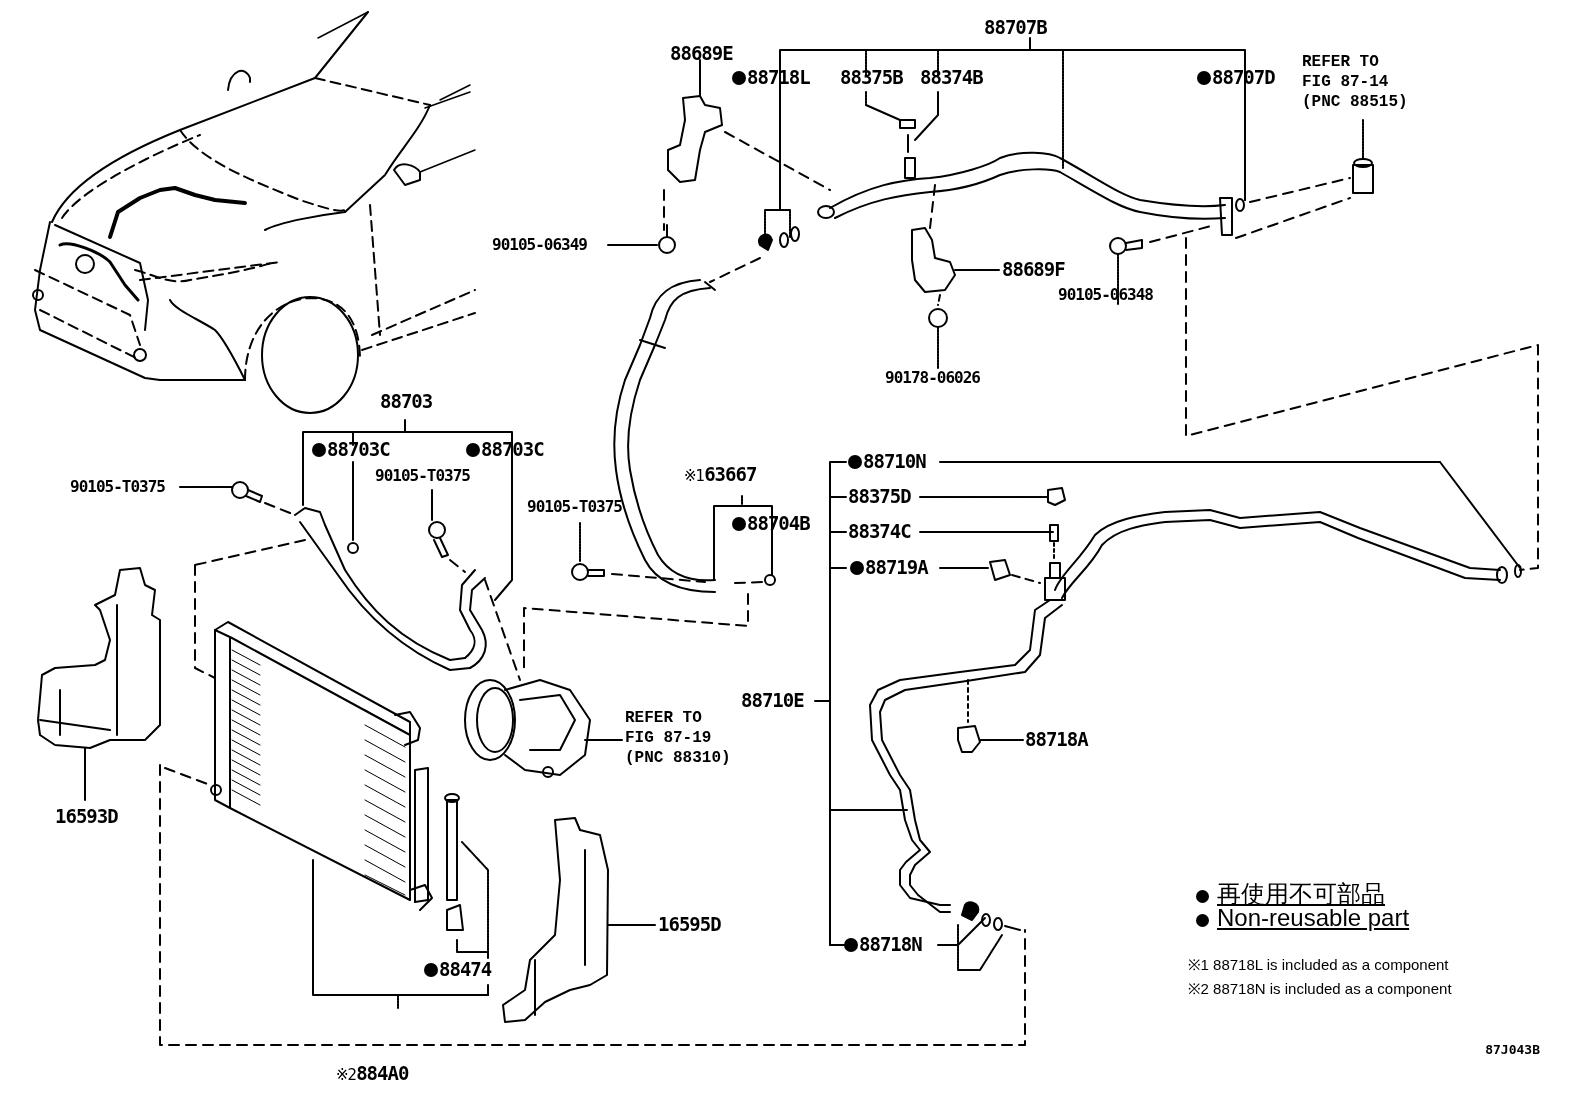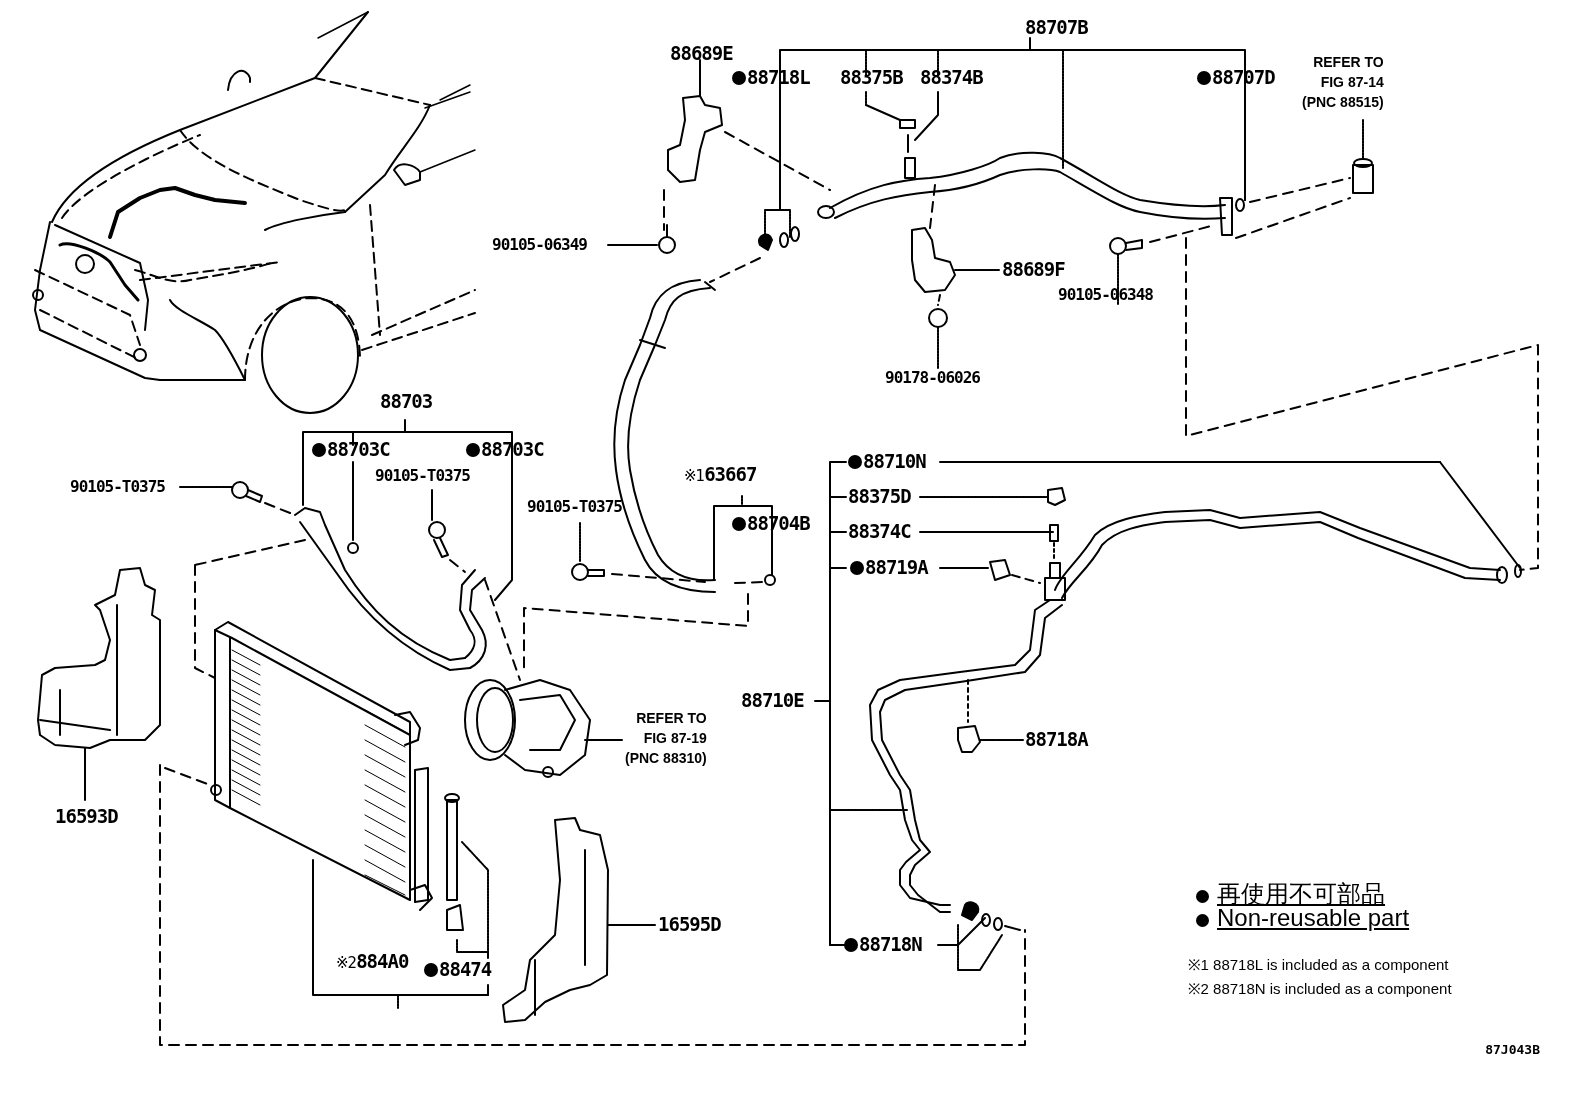--- a/index.html
+++ b/index.html
@@ -1,20 +1,20 @@
 <!DOCTYPE html>
 <html><head>
 <meta charset="utf-8">
 <style>
   html, body { margin:0; padding:0; background:#ffffff; }
   body { width:1592px; height:1099px; position:relative; overflow:hidden; font-family:"DejaVu Sans Mono", monospace; }
   #diagram { position:absolute; left:0; top:0; }
   .lbl { position:absolute; font-family:"DejaVu Sans Mono","Liberation Mono", monospace; font-weight:bold; font-size:19px; color:#000; white-space:nowrap; letter-spacing:-1px; line-height:1; }
   .lbl.sm { font-size:16px; }
-  .ref { position:absolute; font-family:Liberation Sans, sans-serif; font-weight:bold; font-size:14px; line-height:20px; white-space:pre; color:#000;text-align:right; }
+  .ref { position:absolute; font-family:Liberation Mono, monospace; font-weight:bold; font-size:16px; line-height:20px; white-space:pre; color:#000; }
   .dot { display:inline-block; width:14px; height:14px; border-radius:50%; background:#000; margin-right:1px; vertical-align:-1px; }
   .legend { position:absolute; font-family:"Liberation Sans", sans-serif; color:#000; white-space:nowrap; }
   .legend .row { font-size:24px; line-height:24px;text-decoration:underline; }
   .legend .note { font-size:15px; line-height:24px; }
   .figid { position:absolute; right:52px; top:1042px; font-family:"DejaVu Sans Mono", monospace; font-weight:bold; font-size:13px; }
   svg line, svg path, svg polyline, svg rect, svg circle, svg ellipse { vector-effect:non-scaling-stroke; }
 </style>
 </head>
 <body>
 
@@ -282,21 +282,21 @@
     </g>
     <g>
       <path d="M965,905 C968,900 980,902 978,912 L972,920 L962,915 Z" fill="#000"></path>
       <ellipse cx="986" cy="920" rx="4" ry="6"></ellipse>
       <ellipse cx="998" cy="924" rx="4" ry="6"></ellipse>
       <line x1="1005" y1="926" x2="1020" y2="930"></line>
     </g>
   </g>
 </svg>
 
-<div class="lbl" style="left:984px;top:18px;margin-left:41px;">88707B</div>
+<div class="lbl" style="left:984px;top:18px;">88707B</div>
 <div class="lbl" style="left:670px;top:44px;">88689E</div>
 <div class="lbl" style="left:732px;top:68px;"><span class="dot"></span><span>88718L</span></div>
 <div class="lbl" style="left:840px;top:68px;">88375B</div>
 <div class="lbl" style="left:920px;top:68px;">88374B</div>
 <div class="lbl" style="left:1197px;top:68px;"><span class="dot"></span><span>88707D</span></div>
 <div class="ref" style="left:1302px;top:52px;">REFER TO
 FIG 87-14
 (PNC 88515)</div>
 
 <div class="lbl sm" style="left:492px;top:237px;">90105-06349</div>
@@ -321,21 +321,21 @@
 <div class="lbl" style="left:741px;top:691px;">88710E</div>
 <div class="ref" style="left:625px;top:708px;">REFER TO
 FIG 87-19
 (PNC 88310)</div>
 <div class="lbl" style="left:1025px;top:730px;">88718A</div>
 <div class="lbl" style="left:844px;top:935px;"><span class="dot"></span><span>88718N</span></div>
 
 <div class="lbl" style="left:55px;top:807px;">16593D</div>
 <div class="lbl" style="left:658px;top:915px;">16595D</div>
 <div class="lbl" style="left:424px;top:960px;"><span class="dot"></span><span>88474</span></div>
-<div class="lbl" style="left:336px;top:952px;text-align:right;"><span style="font-size:15px;font-weight:normal;font-family:'DejaVu Sans',sans-serif;">※2</span><span>884A0</span></div>
+<div class="lbl" style="left:336px;top:1064px;text-align:right;"><span style="font-size:15px;font-weight:normal;font-family:'DejaVu Sans',sans-serif;">※2</span><span>884A0</span></div>
 
 <div class="legend" style="left:1196px;top:882px;">
   <div class="row"><span class="dot" style="width:13px;height:13px;margin-right:8px;"></span><span>再使用不可部品</span></div>
   <div class="row"><span class="dot" style="width:13px;height:13px;margin-right:8px;"></span><span>Non-reusable part</span></div>
   <div class="note" style="margin-top:23px;margin-left:-8px;">※1 88718L is included as a component</div>
   <div class="note" style="margin-left:-8px;">※2 88718N is included as a component</div>
 </div>
 
 <div class="figid">87J043B</div>
 

